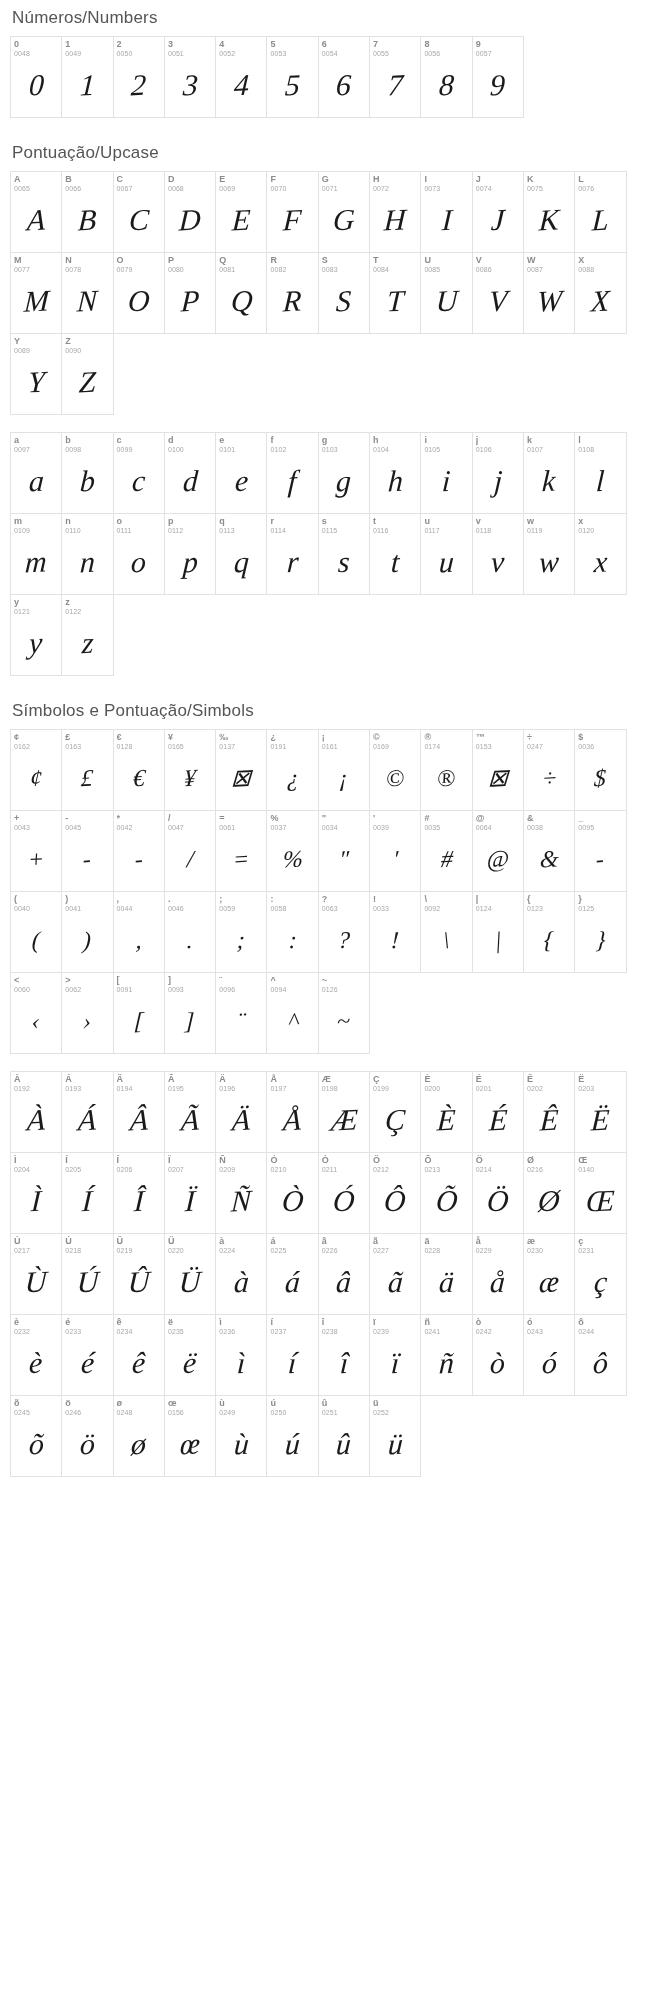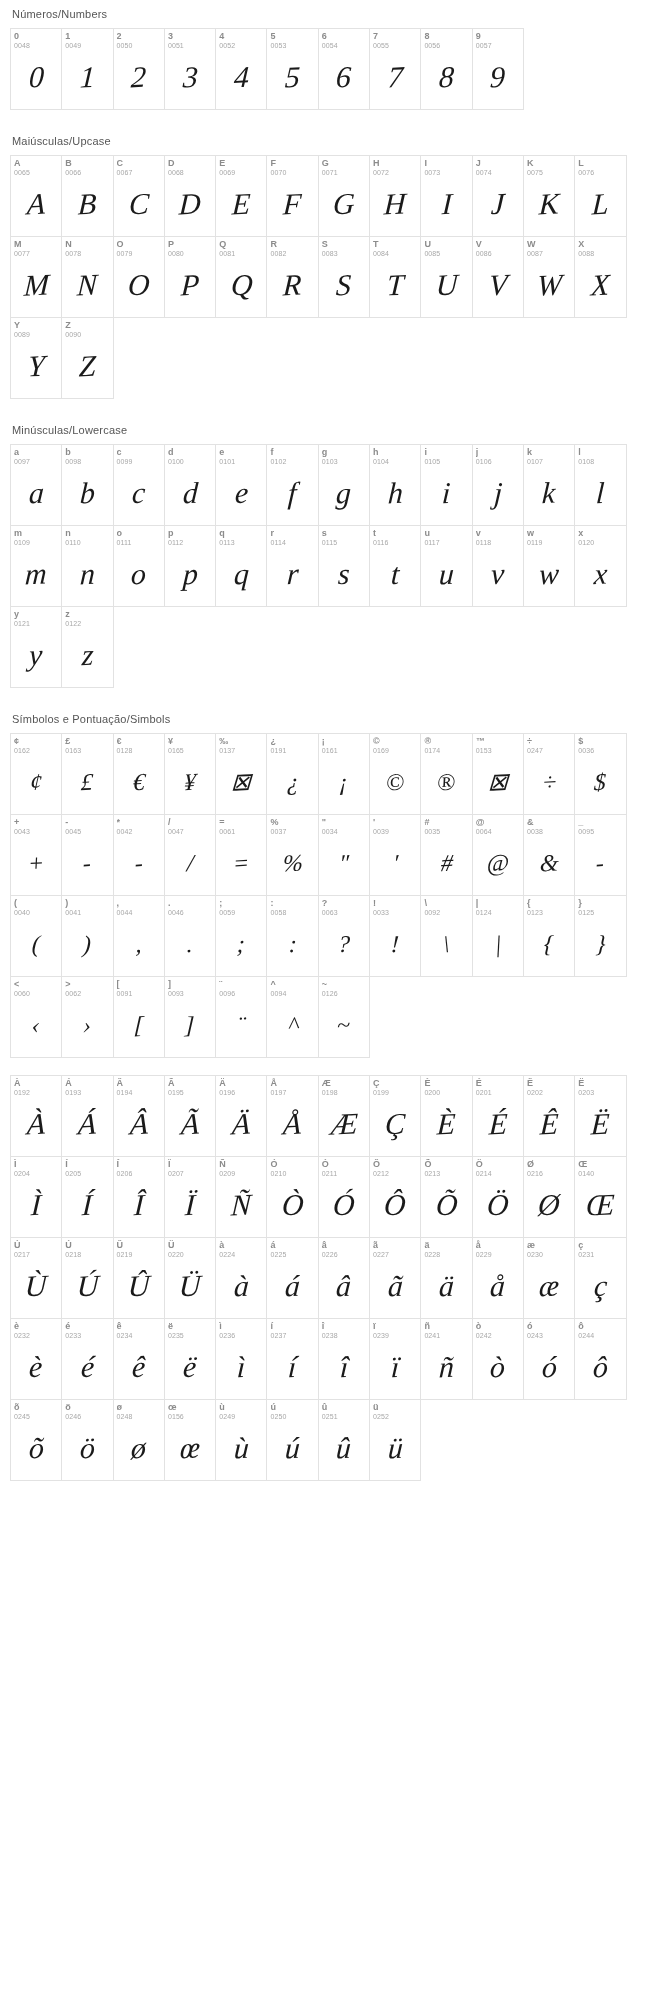--- a/index.html
+++ b/index.html
@@ -15,21 +15,21 @@
     color: #333;
   }
   .page {
     width: 661px;
     padding: 0 0 20px 0;
   }
   .section {
     margin: 0 0 18px 0;
   }
   .section-title {
-    font-size: 11px;
+    font-size: 17px;
     color: #555;
     font-weight: 400;
     padding: 8px 0 8px 12px;
     letter-spacing: 0.2px;
   }
   .glyph-grid {
     display: flex;
     flex-wrap: wrap;
     margin-left: 10px;
     width: 628px;
@@ -158,21 +158,21 @@
         <div class="glyph-cell">
           <div class="cell-head">
             <span class="cell-char">9</span>
             <span class="cell-code">0057</span>
           </div>
           <div class="cell-glyph">9</div>
         </div>
       </div>
     </div>
     <div class="section">
-      <div class="section-title">Maiúsculas/Upcase</div>
+      <div class="section-title">Pontuação/Upcase</div>
       <div class="glyph-grid">
         <div class="glyph-cell">
           <div class="cell-head">
             <span class="cell-char">A</span>
             <span class="cell-code">0065</span>
           </div>
           <div class="cell-glyph">A</div>
         </div>
         <div class="glyph-cell">
           <div class="cell-head">
@@ -345,21 +345,20 @@
         <div class="glyph-cell">
           <div class="cell-head">
             <span class="cell-char">Z</span>
             <span class="cell-code">0090</span>
           </div>
           <div class="cell-glyph">Z</div>
         </div>
       </div>
     </div>
     <div class="section">
-      <div class="section-title">Minúsculas/Lowercase</div>
       <div class="glyph-grid">
         <div class="glyph-cell">
           <div class="cell-head">
             <span class="cell-char">a</span>
             <span class="cell-code">0097</span>
           </div>
           <div class="cell-glyph">a</div>
         </div>
         <div class="glyph-cell">
           <div class="cell-head">

